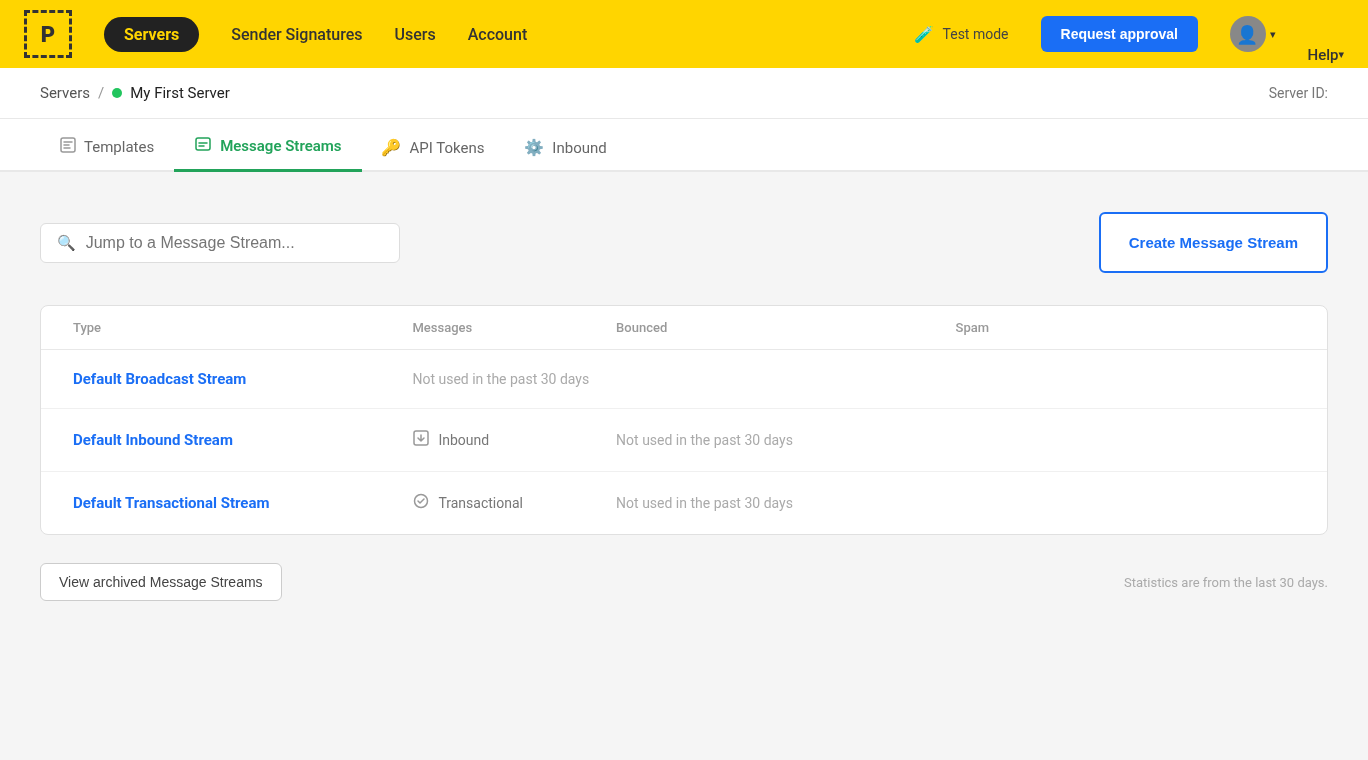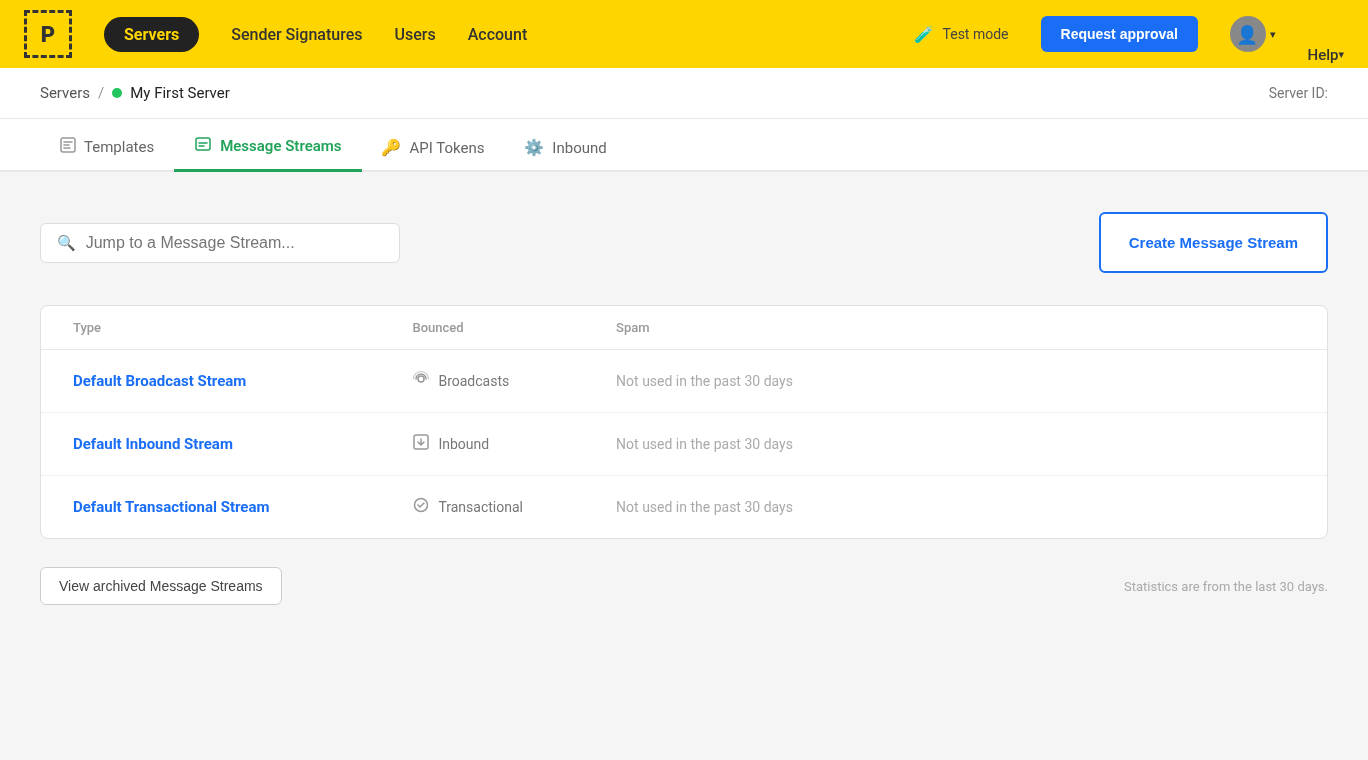--- a/index.html
+++ b/index.html
@@ -335,36 +335,27 @@
       <input class="search-input" type="text" placeholder="Jump to a Message Stream..." style="">
     </div>
     <button class="create-btn">
       <span>Create Message Stream</span>
     </button>
   </div>
 
   <div class="streams-table">
     <div class="table-header">
       <span class="table-header-cell">Type</span>
+      <span class="table-header-cell">Messages</span>
       <span class="table-header-cell">Bounced</span>
       <span class="table-header-cell">Spam</span>
     </div>
 
     <div class="table-row">
       <span class="stream-name-link">Default Broadcast Stream</span>
-      <div class="type-cell">
-        <span class="type-icon">
-          <svg width="18" height="18" viewBox="0 0 18 18" fill="none">
-            <circle cx="9" cy="9" r="3" stroke="#999" stroke-width="1.5"></circle>
-            <path d="M4 9a5 5 0 0110 0" stroke="#999" stroke-width="1.5" stroke-linecap="round" fill="none"></path>
-            <path d="M1.5 9a7.5 7.5 0 0115 0" stroke="#ccc" stroke-width="1.2" stroke-linecap="round" fill="none"></path>
-          </svg>
-        </span>
-        <span>Broadcasts</span>
-      </div>
       <span class="messages-cell">Not used in the past 30 days</span>
       <span class="messages-cell"></span>
       <span class="messages-cell"></span>
     </div>
 
     <div class="table-row">
       <span class="stream-name-link">Default Inbound Stream</span>
       <div class="type-cell">
         <span class="type-icon">
           <svg width="18" height="18" viewBox="0 0 18 18" fill="none">

